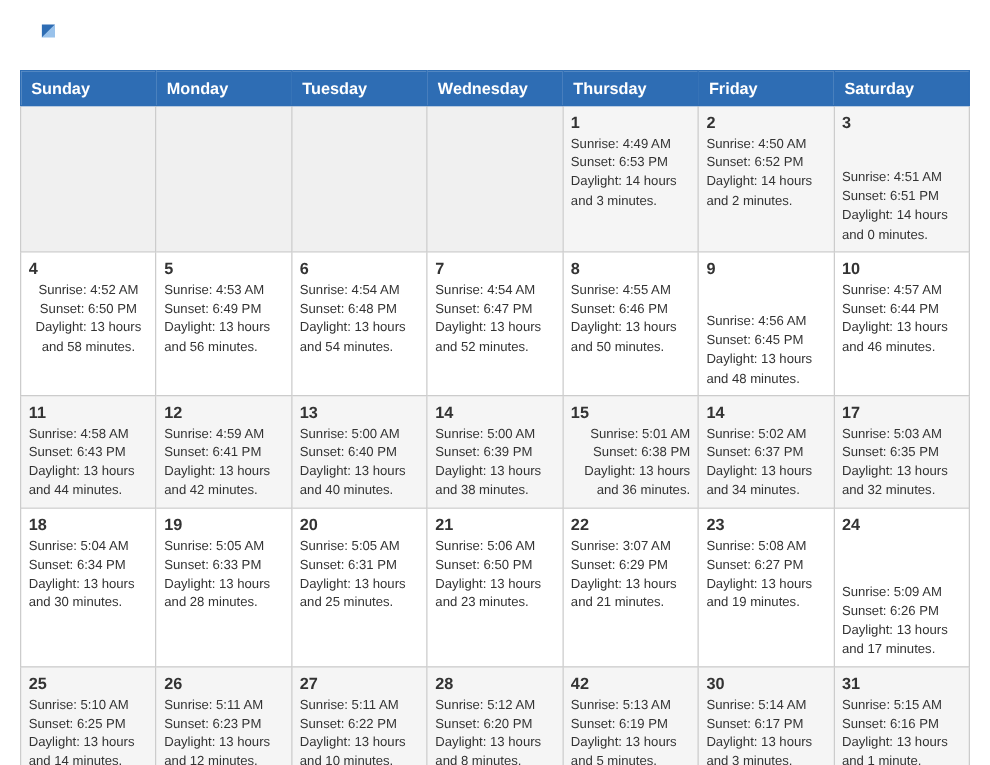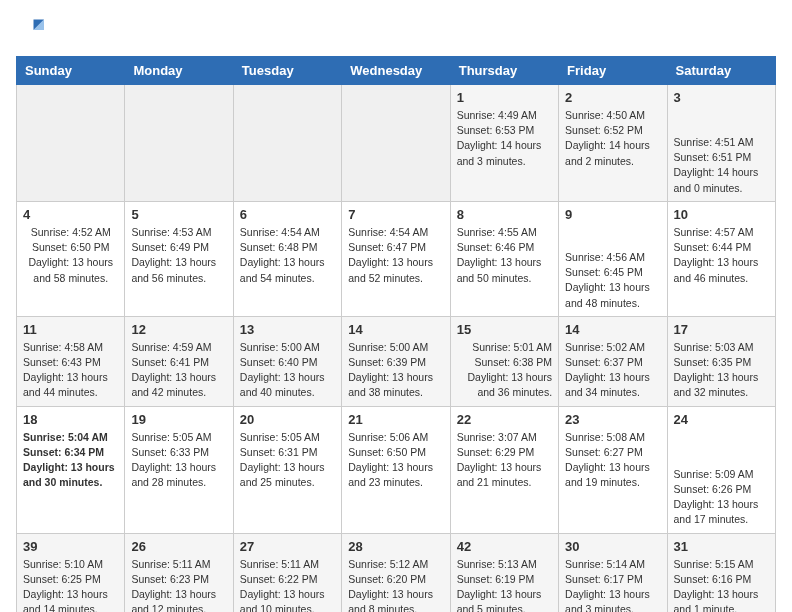--- a/index.html
+++ b/index.html
@@ -251,21 +251,21 @@
           <span class="day-number">17</span>
           <div class="day-info" style="white-space: pre-line;">Sunrise: 5:03 AM
 Sunset: 6:35 PM
 Daylight: 13 hours
 and 32 minutes.</div>
         </td>
       </tr>
       <tr>
         <td>
           <span class="day-number">18</span>
-          <div class="day-info" style="white-space: pre-line; font-weight: bold;">Sunrise: 5:04 AM
+          <div class="day-info" style="white-space: pre-line;">Sunrise: 5:04 AM
 Sunset: 6:34 PM
 Daylight: 13 hours
 and 30 minutes.</div>
         </td>
         <td>
           <span class="day-number">19</span>
           <div class="day-info" style="white-space: pre-line;">Sunrise: 5:05 AM
 Sunset: 6:33 PM
 Daylight: 13 hours
 and 28 minutes.</div>
@@ -301,21 +301,21 @@
         <td>
           <span class="day-number">24</span>
           <div class="day-info" style="white-space: pre-line; margin-top: 40px;">Sunrise: 5:09 AM
 Sunset: 6:26 PM
 Daylight: 13 hours
 and 17 minutes.</div>
         </td>
       </tr>
       <tr>
         <td>
-          <span class="day-number">39</span>
+          <span class="day-number">25</span>
           <div class="day-info" style="white-space: pre-line;">Sunrise: 5:10 AM
 Sunset: 6:25 PM
 Daylight: 13 hours
 and 14 minutes.</div>
         </td>
         <td>
           <span class="day-number">26</span>
           <div class="day-info" style="white-space: pre-line;">Sunrise: 5:11 AM
 Sunset: 6:23 PM
 Daylight: 13 hours

